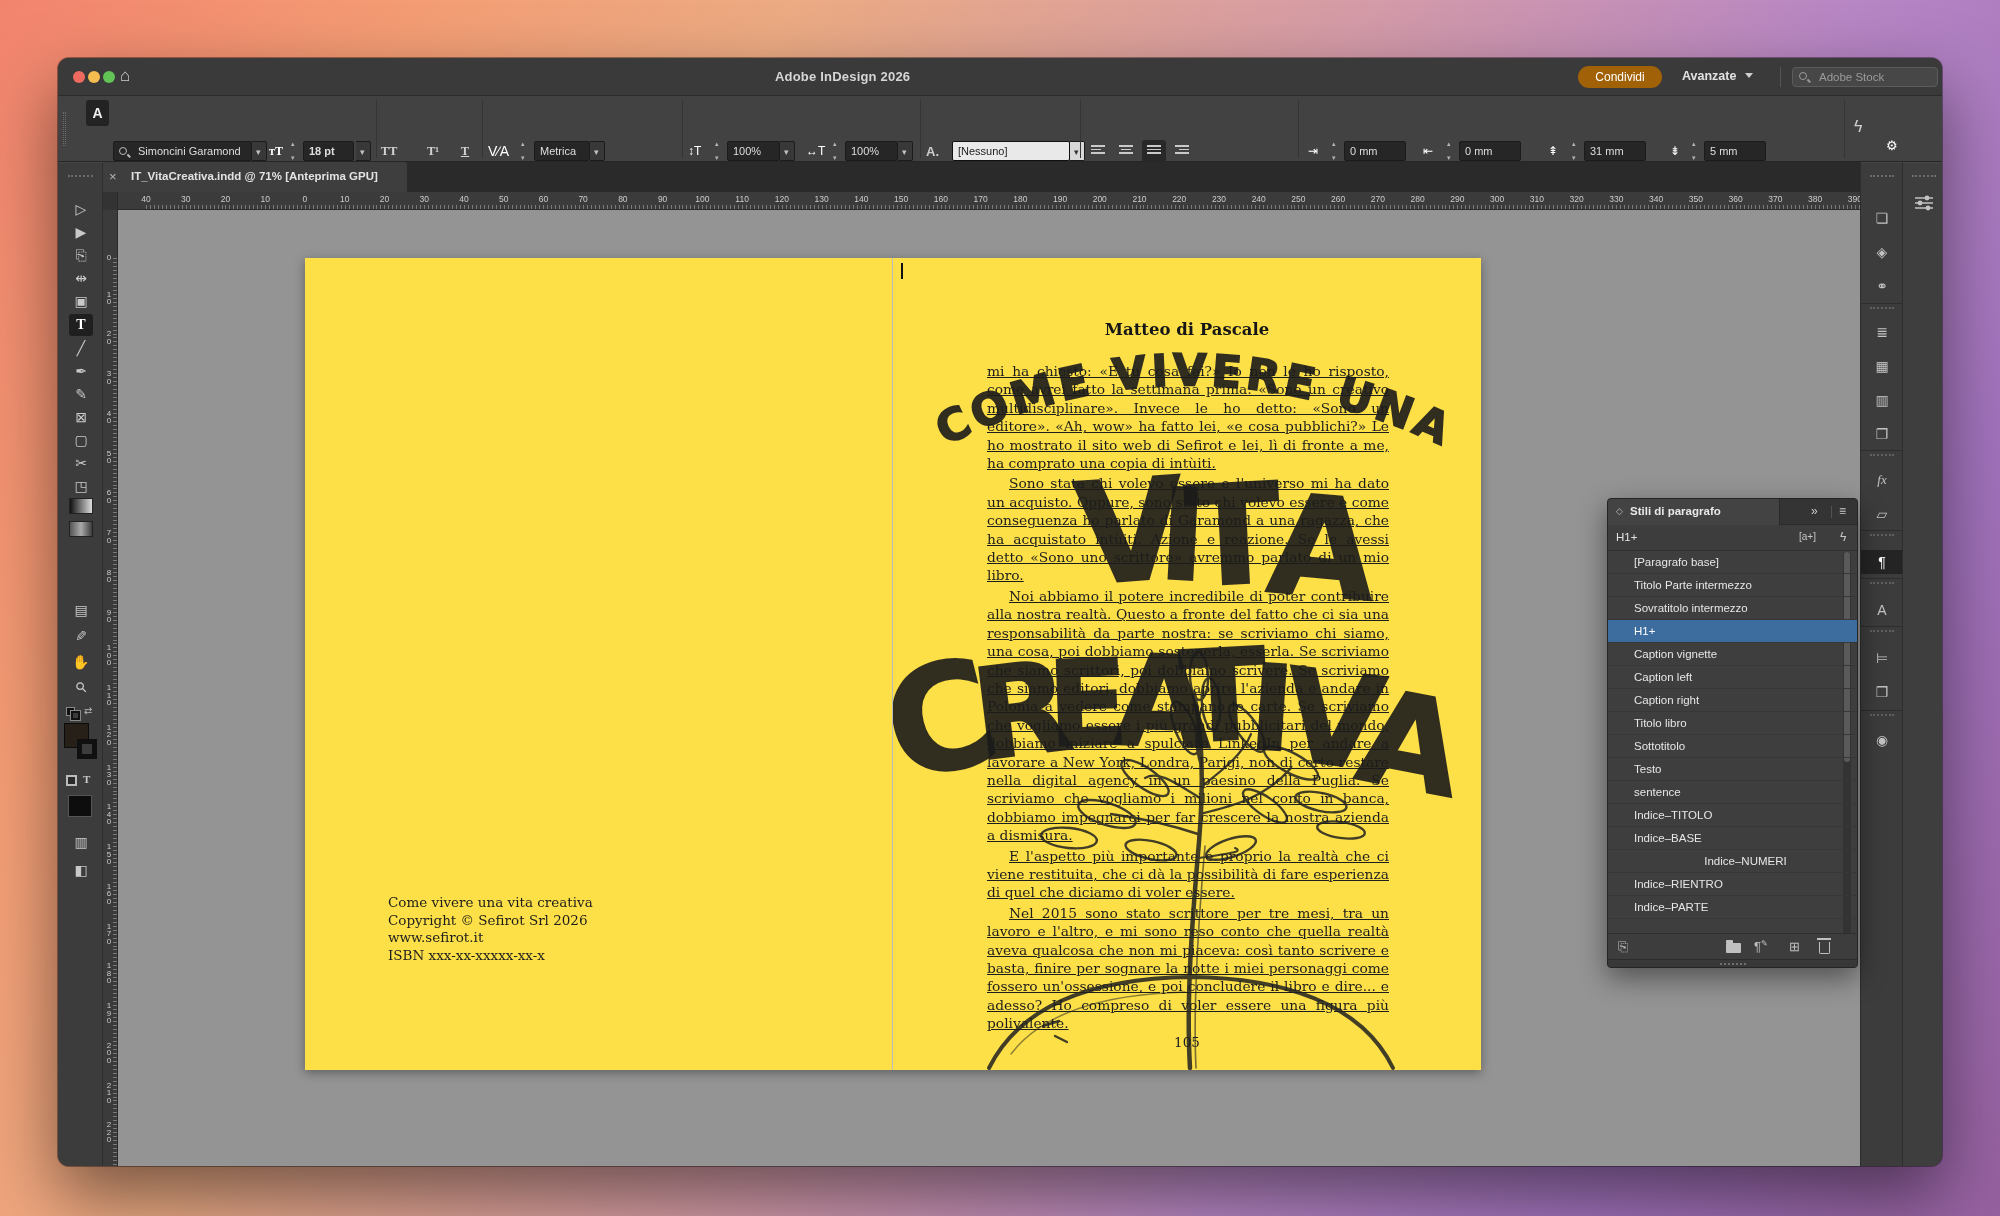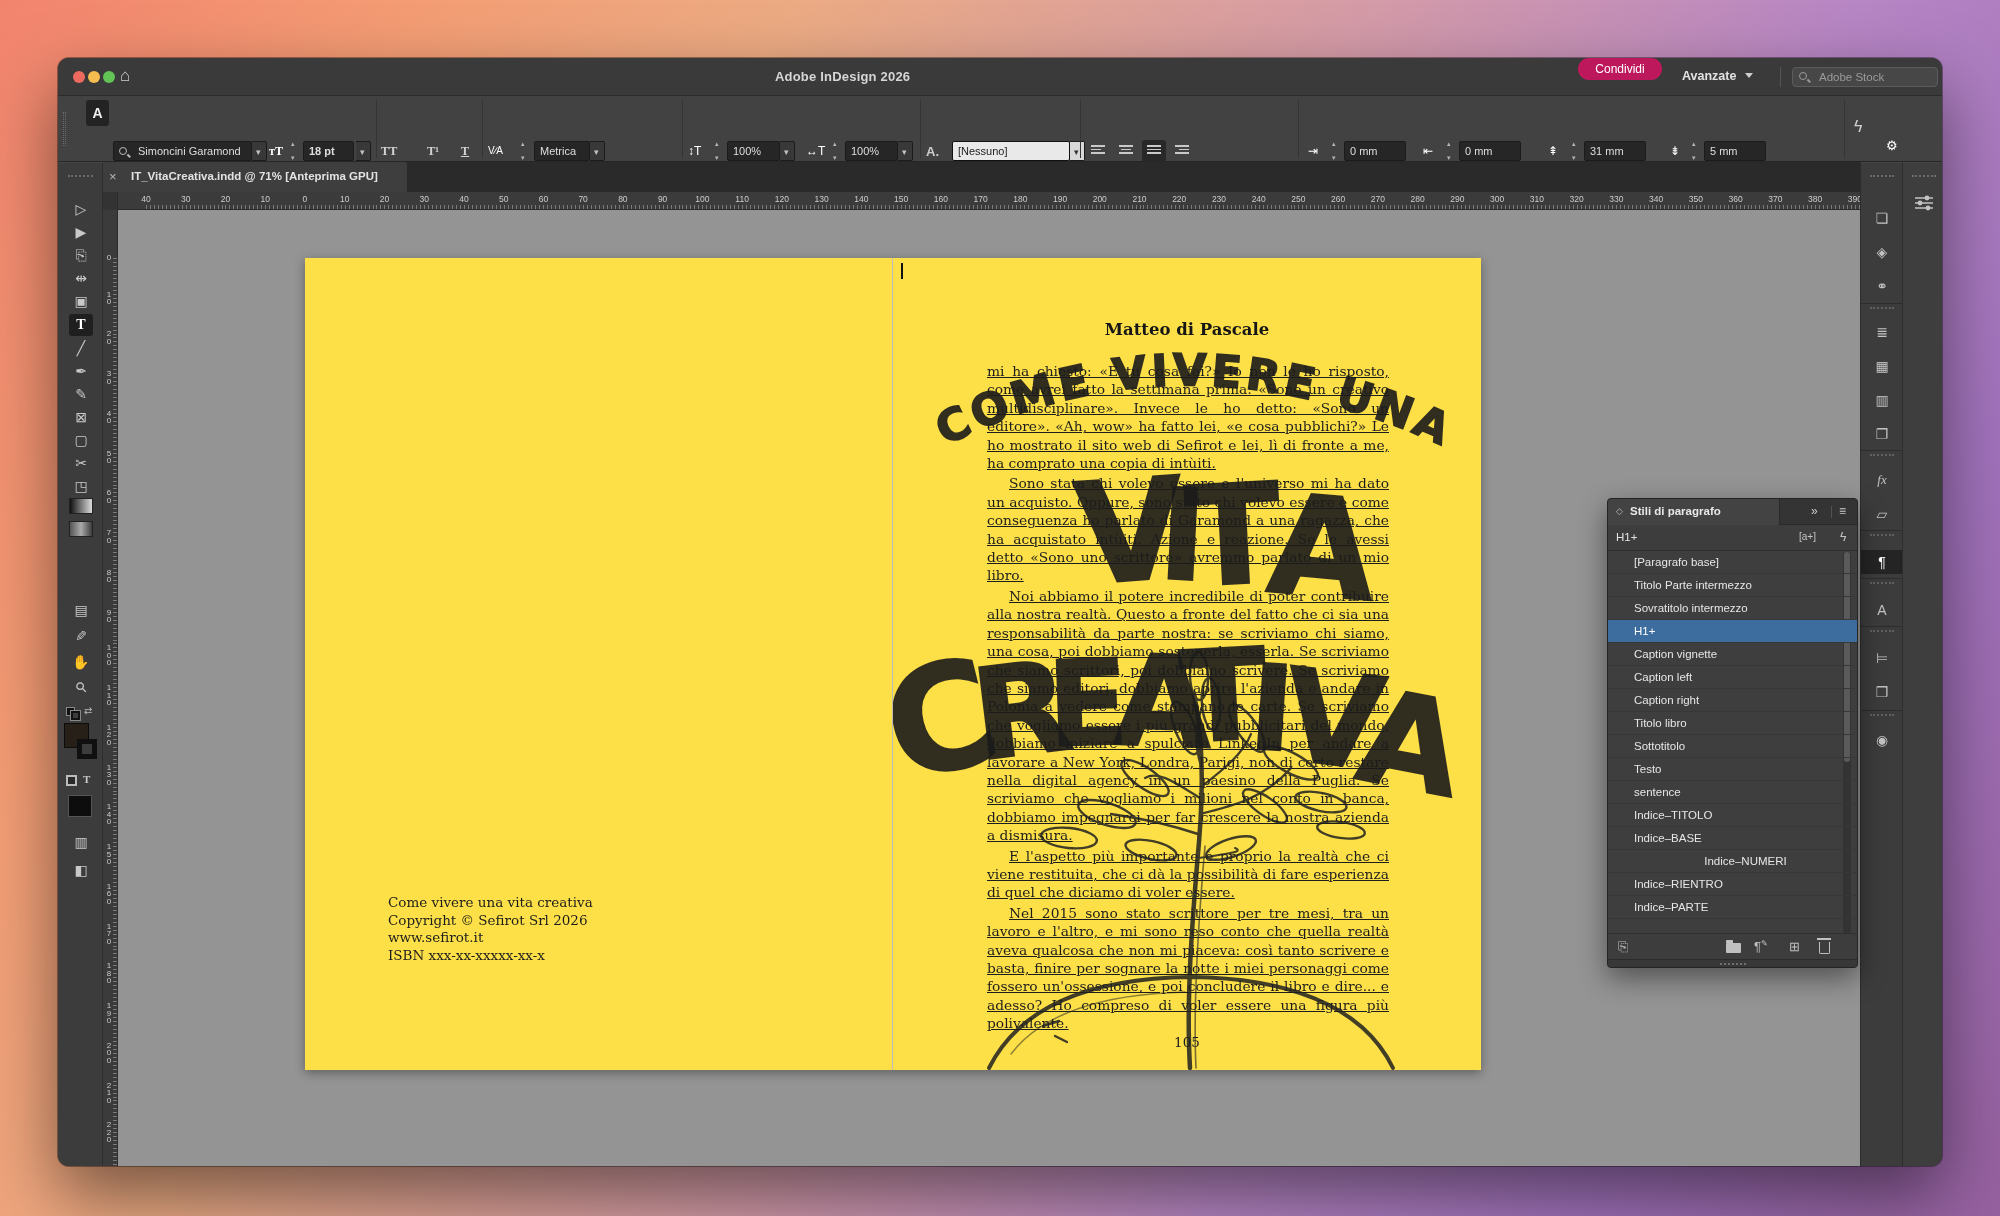--- a/index.html
+++ b/index.html
@@ -8,21 +8,21 @@
     font-family:"Liberation Sans",sans-serif;
     background:linear-gradient(118deg,#f2846e 0%,#f49d74 16%,#ecab83 30%,#d49ba8 52%,#b786c4 70%,#a273bd 84%,#96619f 100%);}
   .window{position:absolute;left:58px;top:58px;width:1884px;height:1108px;background:#3c3c3c;
     border-radius:11px;overflow:hidden;box-shadow:0 30px 70px rgba(0,0,0,.5),0 0 0 1px rgba(0,0,0,.35);}
   
   .titlebar{position:absolute;left:0;top:0;width:100%;height:38px;background:#3a3a3a;border-bottom:1px solid #2c2c2c;}
   .tl{position:absolute;top:13px;width:12px;height:12px;border-radius:50%;}
   .tl.r{left:15px;background:#ee6a5f;}.tl.y{left:30px;background:#f5bd4f;}.tl.g{left:45px;background:#62c454;}
   .home{position:absolute;left:62px;top:8px;font-size:17px;color:#cfcfcf;}
   .wtitle{position:absolute;left:717px;top:11px;font-size:13px;font-weight:bold;color:#d6d6d6;letter-spacing:.2px;}
-  .sharebtn{position:absolute;left:1520px;top:0;width:84px;height:22px;border-radius:11px;background:#be185d;
+  .sharebtn{position:absolute;left:1520px;top:8px;width:84px;height:22px;border-radius:11px;background:#a16207;
     color:#fff;font-size:12px;text-align:center;line-height:22px;}
   .advanced{position:absolute;left:1624px;top:11px;color:#e2e2e2;font-size:12.5px;font-weight:bold;}
   .advanced::after{content:"";display:inline-block;margin-left:9px;border-left:4px solid transparent;border-right:4px solid transparent;border-top:5px solid #cfcfcf;vertical-align:2px;}
   .tbsep{position:absolute;left:1722px;top:9px;width:1px;height:20px;background:#555;}
   .stock{position:absolute;left:1734px;top:9px;width:146px;height:20px;background:#474747;border:1px solid #5c5c5c;border-radius:4px;color:#9b9b9b;font-size:11.5px;line-height:18px;padding-left:26px;}
   .mag{position:absolute;width:8px;height:8px;border:1.5px solid #9b9b9b;border-radius:50%;}
   .mag::after{content:"";position:absolute;left:7px;top:7px;width:4px;height:1.5px;background:#9b9b9b;transform:rotate(45deg);}
   .stock .mag{left:6px;top:4px;}
   
   .cpanel{position:absolute;left:0;top:38px;width:100%;height:66px;background:#424242;border-bottom:1px solid #262626;}
@@ -163,21 +163,21 @@
 
     <span class="fld combo" style="left:55px;top:45px;width:139px;"><i class="mag"></i><span>Simoncini Garamond</span></span>
     <span class="drop" style="left:194px;top:45px;"></span>
     <span class="cic" style="left:211px;top:45px;font-family:'Liberation Serif',serif;font-weight:bold;">ᴛT</span>
     <span class="stp" style="left:231px;top:45px;"></span>
     <span class="fld" style="left:245px;top:45px;width:51px;font-weight:bold;">18 pt</span>
     <span class="drop" style="left:298px;top:45px;"></span>
     <span class="tgl" style="left:320px;top:44px;">TT</span>
     <span class="tgl" style="left:364px;top:44px;">T¹</span>
     <span class="tgl u" style="left:396px;top:44px;">T</span>
-    <span class="cic" style="left:430px;top:45px;font-size:10px;">V∕A</span>
+    <span class="cic" style="left:430px;top:45px;font-size:14px;">V∕A</span>
     <span class="stp" style="left:461px;top:45px;"></span>
     <span class="fld" style="left:476px;top:45px;width:56px;">Metrica</span>
     <span class="drop" style="left:532px;top:45px;"></span>
     <span class="cic" style="left:630px;top:45px;">↕T</span>
     <span class="stp" style="left:655px;top:45px;"></span>
     <span class="fld" style="left:669px;top:45px;width:53px;">100%</span>
     <span class="drop" style="left:722px;top:45px;"></span>
     <span class="cic" style="left:748px;top:45px;">↔T</span>
     <span class="stp" style="left:773px;top:45px;"></span>
     <span class="fld" style="left:787px;top:45px;width:53px;">100%</span>

